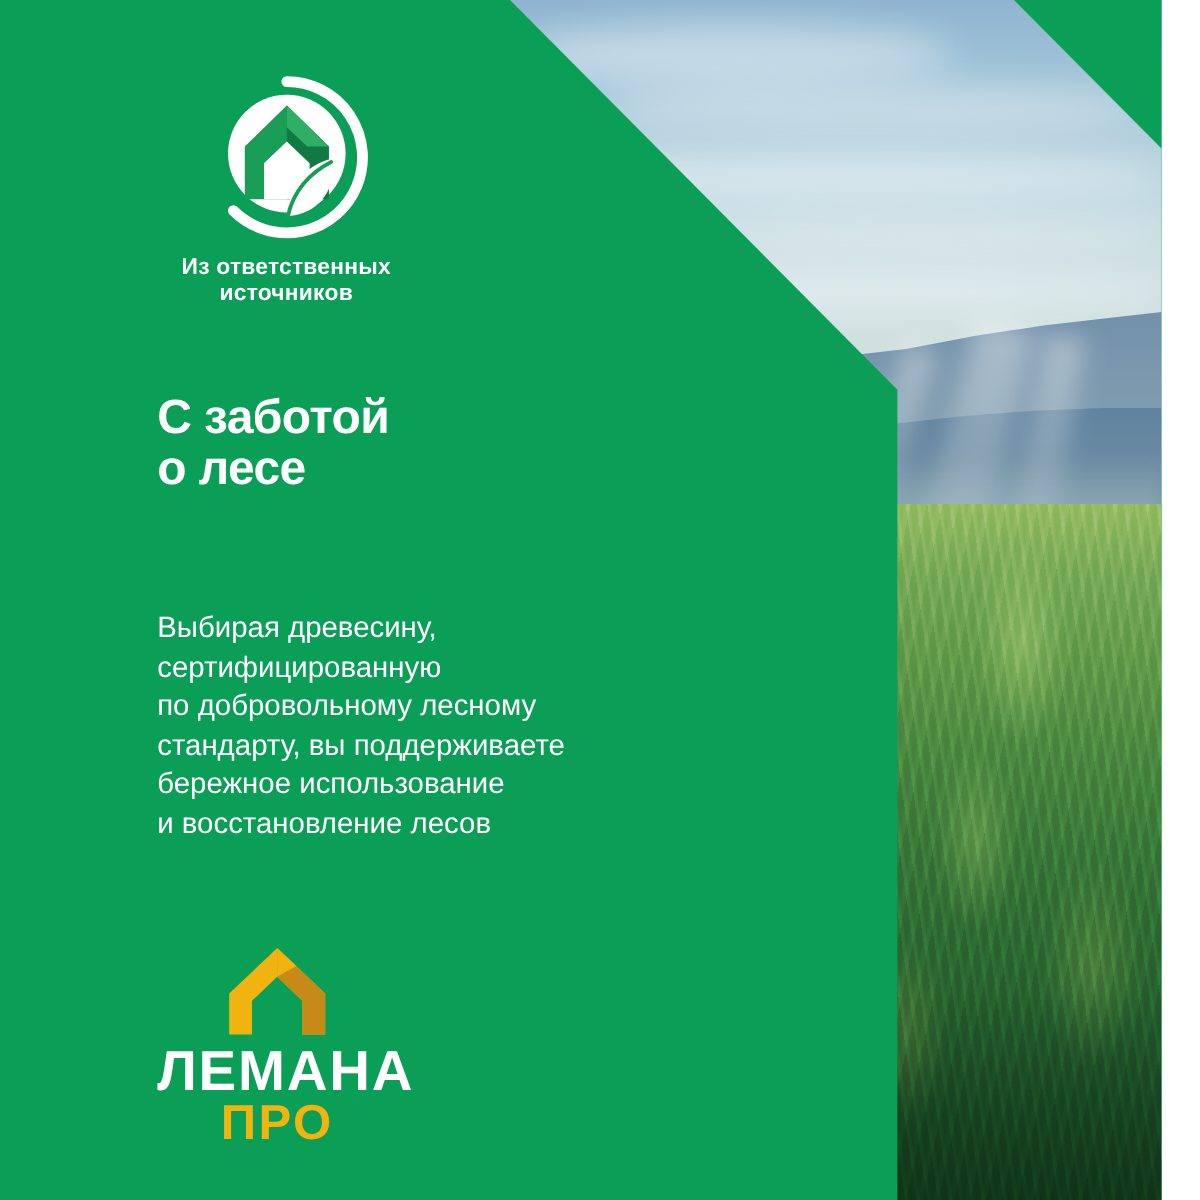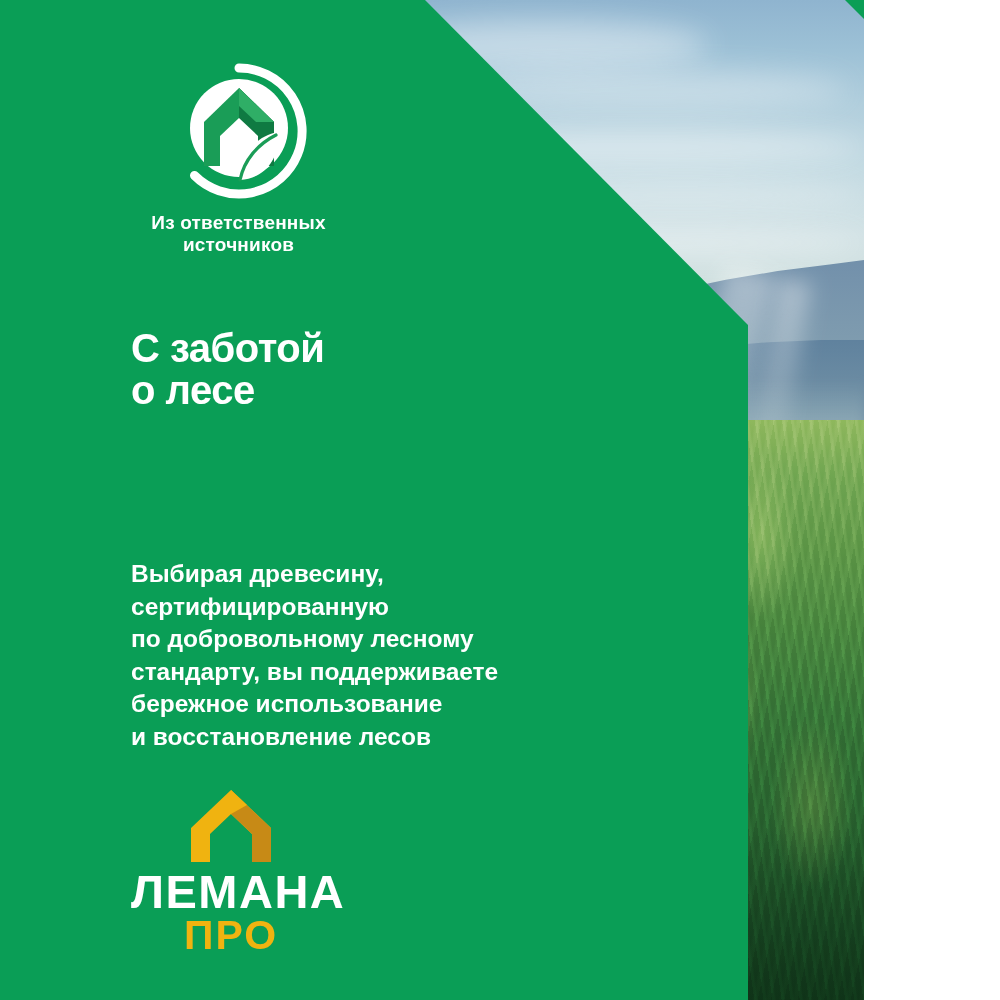--- a/index.html
+++ b/index.html
@@ -3,21 +3,21 @@
 <meta charset="utf-8">
 <title>Лемана ПРО — С заботой о лесе</title>
 <style>
   html, body {
     margin: 0;
     padding: 0;
     background: #ffffff;
   }
   #poster {
     position: relative;
-    width: 864px;
+    width: 968px;
     height: 1000px;
     overflow: hidden;
     font-family: "Liberation Sans", "DejaVu Sans", sans-serif;
     background: #0a9e56;
     user-select: none;
   }
 
   
   .photo {
     position: absolute;
@@ -213,25 +213,25 @@
     font-weight: bold;
     line-height: 1.06;
     letter-spacing: -.5px;
     white-space: pre-line;
   }
 
   
   .body-copy {
     position: absolute;
     left: 131px;
-    top: 558px;
+    top: 508px;
     margin: 0;
     color: #ffffff;
     font-size: 24.5px;
-    font-weight: bold;
+    font-weight: normal;
     line-height: 1.33;
     letter-spacing: 0;
     white-space: pre-line;
   }
 
   
   .brand {
     position: absolute;
     left: 131px;
     top: 788px;

